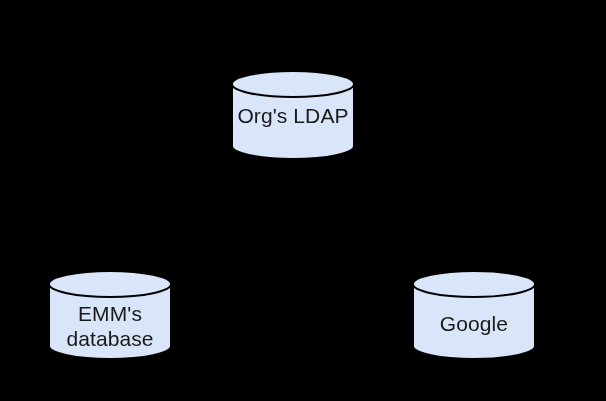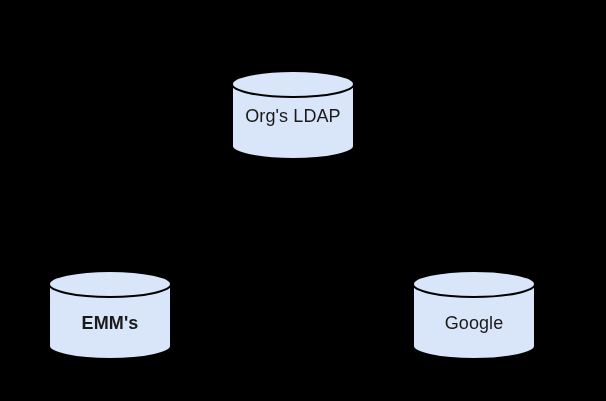--- a/index.html
+++ b/index.html
@@ -26,21 +26,21 @@
   .cyl-shape {
     stroke-width: 2px;
     stroke-linejoin: round;
   }
   .label {
     position: absolute;
     left: 0;
     width: 100%;
     text-align: center;
     color: #1a1a1a;
-    font-size: 18px;
+    font-size: 21px;
     font-weight: 400;
     letter-spacing: 0.1px;
   }
   .label span {
     display: block;
   }
   .lh24 span { line-height: 24px; }
   .lh25 span { line-height: 25px; }
 </style>
 </head>
@@ -56,22 +56,23 @@
     <div class="label lh24" style="top:34px;">
       <span>Org's LDAP</span>
     </div>
   </div>
 
   <div class="node" style="left:48px; top:270px;">
     <svg width="124" height="90" viewBox="0 0 124 90">
       <path class="cyl-shape" stroke="#000000" d="M 1 14 L 1 76 A 61 13 0 0 0 123 76 L 123 14" fill="#d9e5f8"></path>
       <ellipse class="cyl-shape" stroke="#000000" cx="62" cy="14" rx="61" ry="13" fill="#d9e5f8"></ellipse>
     </svg>
-    <div class="label lh25" style="top:41px;font-weight:bold;">
+    <div class="label lh25" style="top:31px;">
       <span>EMM's</span>
+      <span>database</span>
     </div>
   </div>
 
   <div class="node" style="left:412px; top:270px;">
     <svg width="124" height="90" viewBox="0 0 124 90">
       <path class="cyl-shape" stroke="#000000" d="M 1 14 L 1 76 A 61 13 0 0 0 123 76 L 123 14" fill="#d9e5f8"></path>
       <ellipse class="cyl-shape" stroke="#000000" cx="62" cy="14" rx="61" ry="13" fill="#d9e5f8"></ellipse>
     </svg>
     <div class="label lh25" style="top:41px;">
       <span>Google</span>

